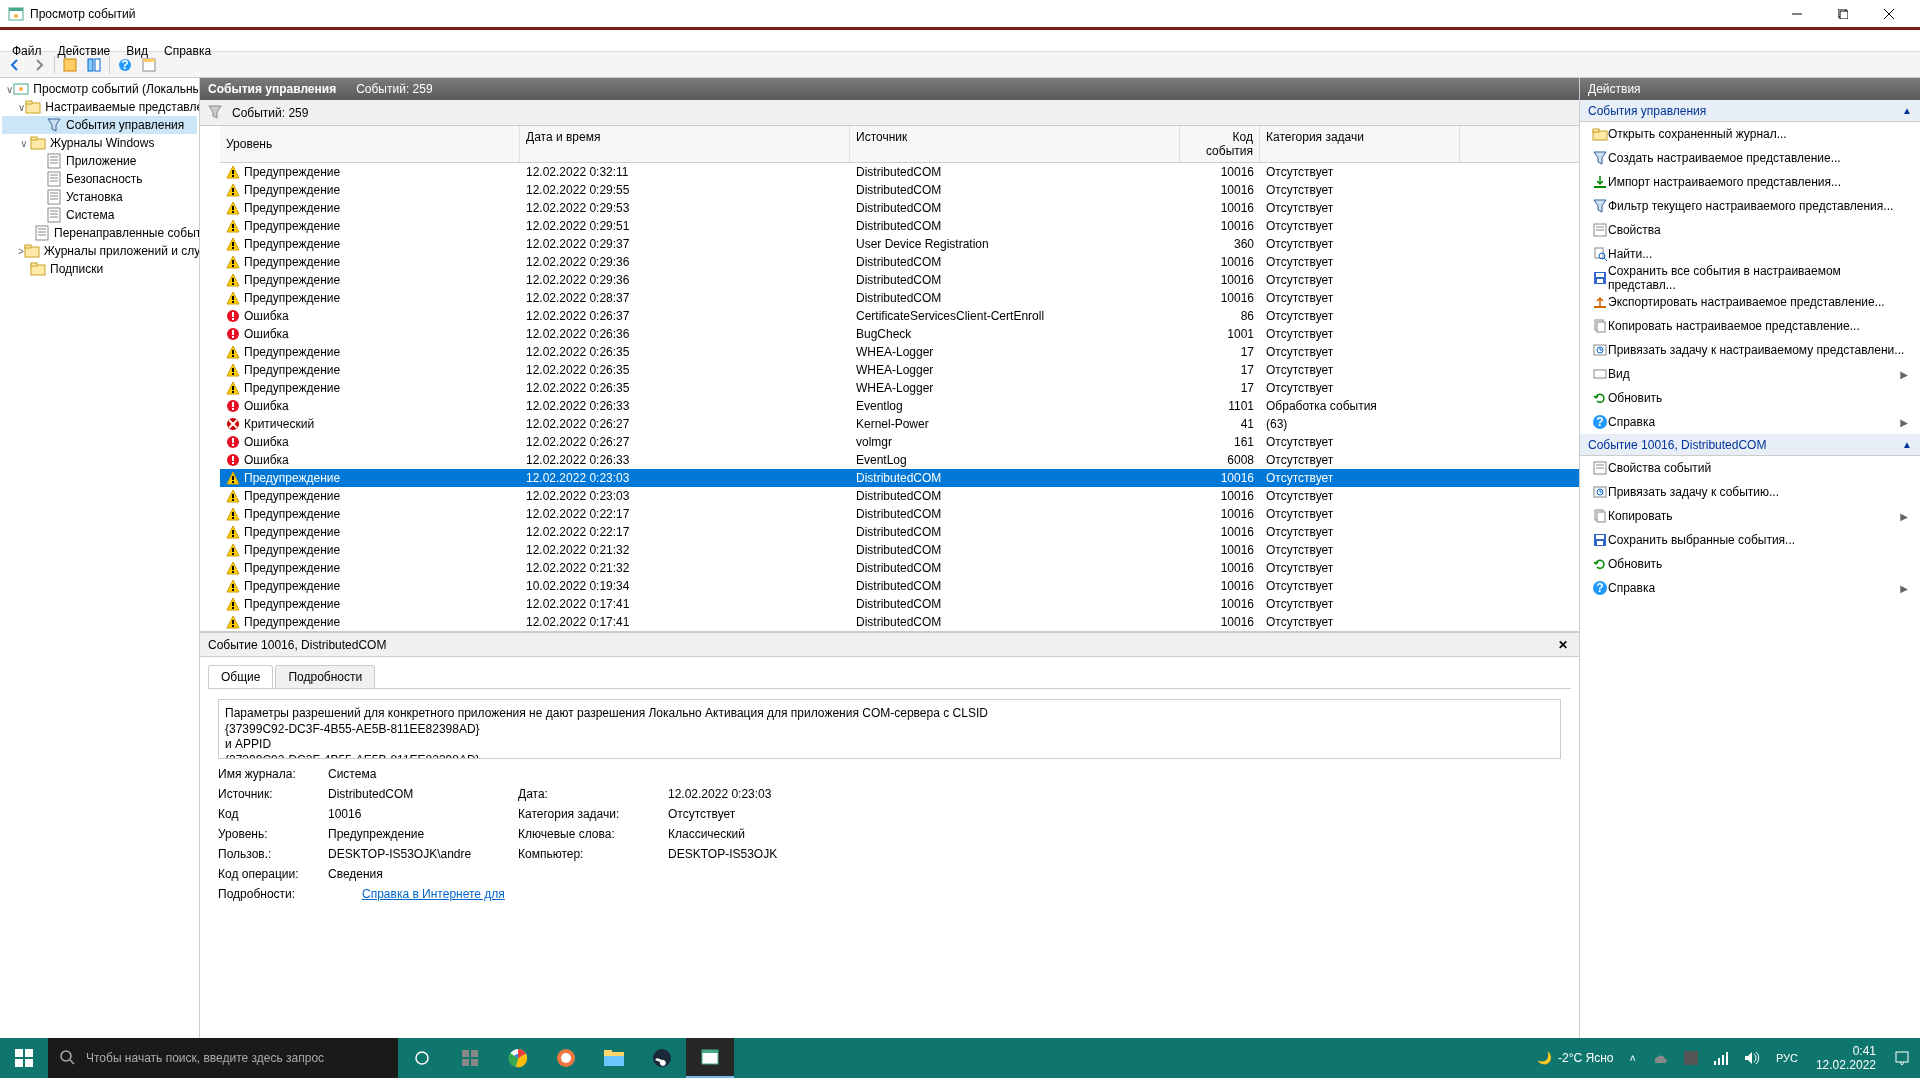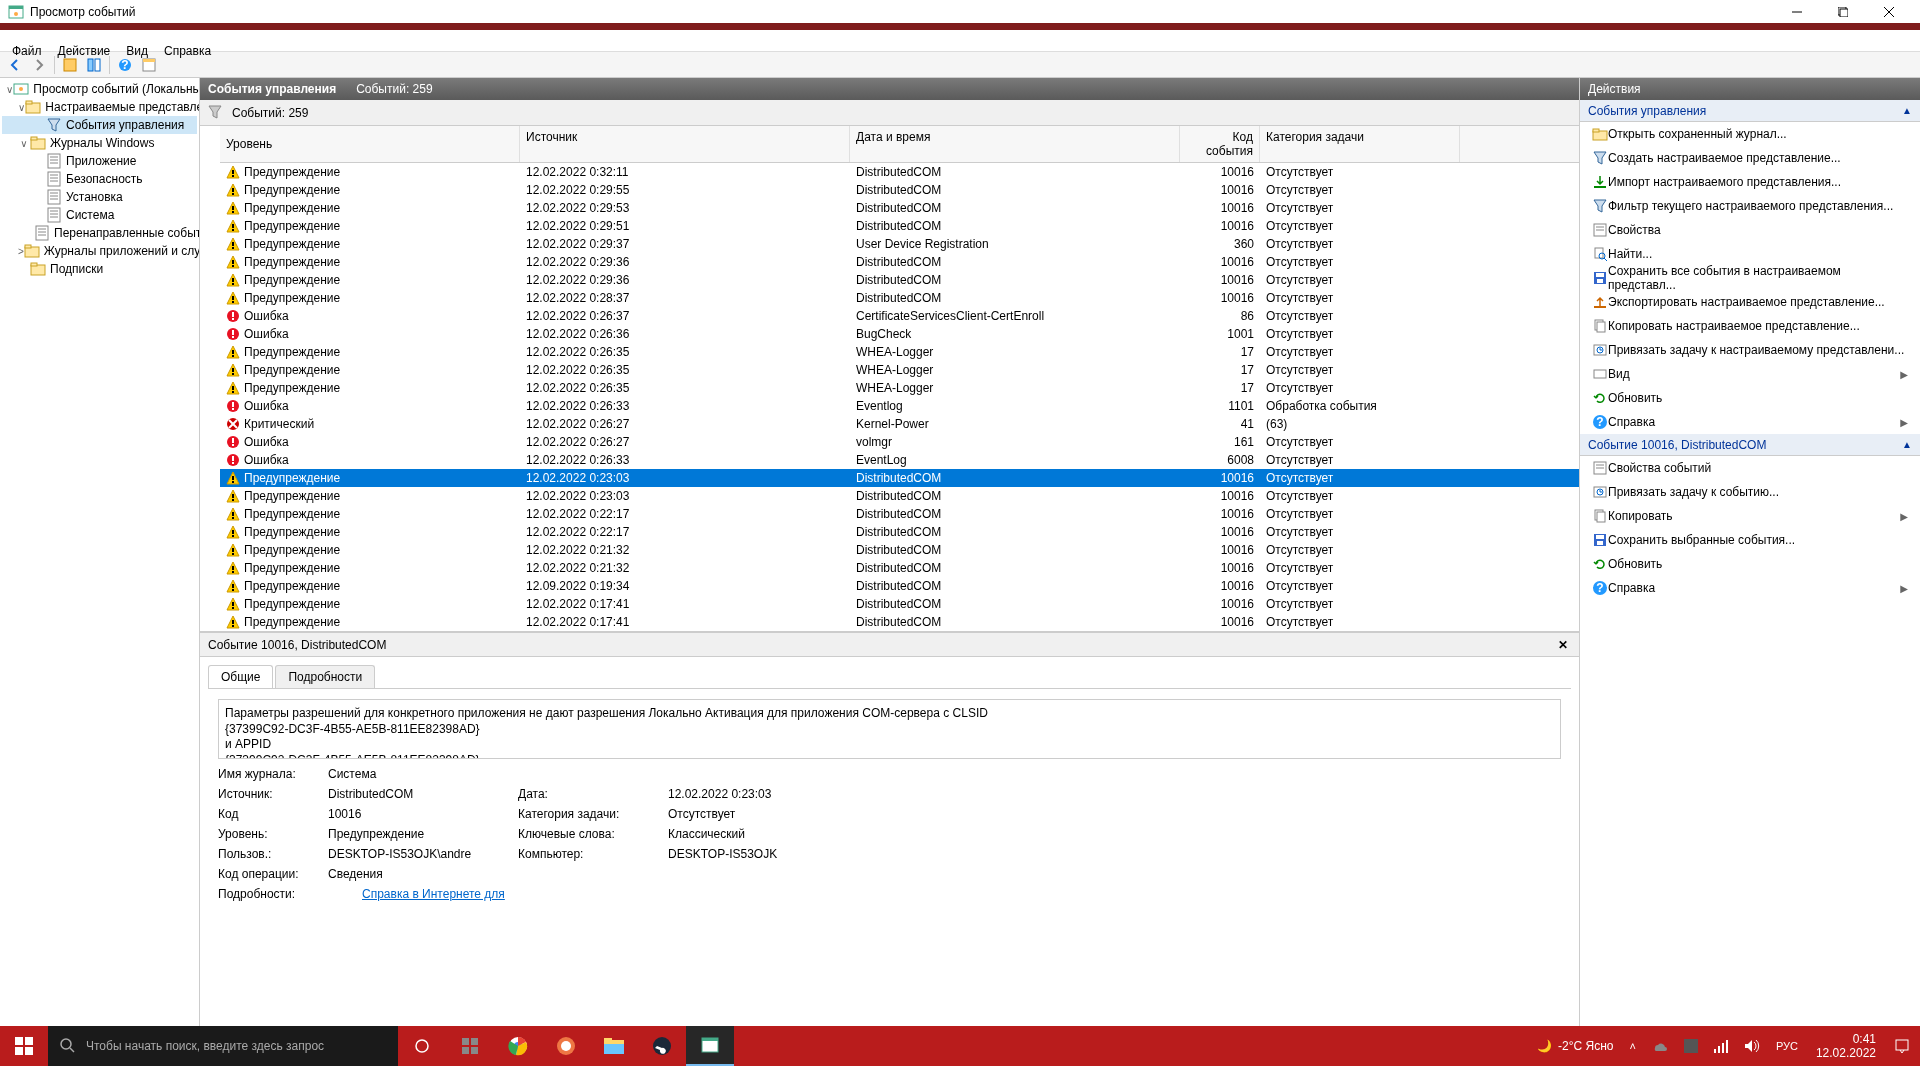--- a/index.html
+++ b/index.html
@@ -1,19 +1,19 @@
 <!DOCTYPE html>
 <html><head>
 <meta charset="utf-8">
 <style>
 * { box-sizing: border-box; margin: 0; padding: 0; font-family: 'Segoe UI', Tahoma, sans-serif; font-size: 12px; }
 html, body { width: 1920px; height: 1080px; overflow: hidden; background: #fff; }
 
 
-.titlebar { height: 30px; background: #fff; display: flex; align-items: center; padding: 0 8px; border-bottom: 7px solid #7f1d1d; }
+.titlebar { height: 30px; background: #fff; display: flex; align-items: center; padding: 0 8px; border-bottom: 3px solid #7f1d1d; }
 .titlebar .app-icon { width: 16px; height: 16px; margin-right: 6px; }
 .titlebar .title-text { flex: 1; color: #000; }
 .titlebar .win-ctrl { width: 46px; height: 30px; display: flex; align-items: center; justify-content: center; color: #000; }
 
 
 .menubar { height: 22px; background: #fff; display: flex; align-items: center; padding: 0 4px; border-bottom: 1px solid #ddd; }
 .menubar .menu-item { padding: 2px 8px; cursor: default; margin-top: 20px; }
 
 
 .toolbar { height: 26px; background: #f5f5f5; display: flex; align-items: center; padding: 2px 4px; border-bottom: 1px solid #ccc; gap: 2px; }
@@ -73,21 +73,21 @@
 
 .actions-panel { width: 340px; background: #fff; display: flex; flex-direction: column; }
 .actions-header { height: 22px; background: linear-gradient(#7a7a7a, #5a5a5a); color: #fff; display: flex; align-items: center; padding: 0 8px; }
 .actions-section-header { height: 22px; background: #e8eef6; color: #003399; display: flex; align-items: center; justify-content: space-between; padding: 0 8px; border-bottom: 1px solid #ccc; }
 .actions-section-header .chev { font-size: 10px; }
 .action-item { display: flex; align-items: center; height: 24px; padding: 0 12px; cursor: default; }
 .action-item .act-icon { width: 16px; height: 16px; flex-shrink: 0; }
 .action-item .act-arrow { margin-left: auto; font-size: 10px; color: #666; }
 
 
-.taskbar { position: absolute; bottom: 14px; left: 0; right: 0; height: 40px; background: #b91c1c; display: flex; color: #fff; }
+.taskbar { position: absolute; bottom: 2px; left: 0; right: 0; height: 40px; background: #0f766e; display: flex; color: #fff; }
 .taskbar .start-btn { width: 48px; height: 40px; display: flex; align-items: center; justify-content: center; }
 .taskbar .search-box { width: 350px; height: 40px; background: #1a1a1a; display: flex; align-items: center; padding: 0 12px; gap: 10px; color: #aaa; }
 .taskbar .tb-icon { width: 48px; height: 40px; display: flex; align-items: center; justify-content: center; }
 .taskbar .tb-icon.active { border-bottom: 2px solid #76b9ed; background: #272727; }
 .taskbar .tray { margin-left: auto; display: flex; align-items: center; height: 100%; gap: 4px; padding-right: 4px; }
 .taskbar .tray-item { padding: 0 6px; display: flex; align-items: center; gap: 6px; font-size: 11px; }
 .taskbar .clock { text-align: right; line-height: 1.2; font-size: 11px; padding: 0 8px; }
 
 
 .svg-icon { display: inline-flex; }
@@ -314,22 +314,22 @@
             <path d="M1 1 h12 l-4 6 v6 l-4 -2 v-4 z" fill="#ccc" stroke="#888"></path>
           </svg>
         </span>
       <span>Событий: 259</span>
     </div>
 
     <div class="event-list-container">
       <div class="event-list">
         <div class="event-list-header">
           <div class="col col-level">Уровень</div>
+          <div class="col col-date">Дата и время</div>
           <div class="col col-source">Источник</div>
-          <div class="col col-date">Дата и время</div>
           <div class="col col-id">Код события</div>
           <div class="col col-cat">Категория задачи</div>
         </div>
         <div id="event-rows">
             <div class="event-row">
               <div class="col col-level">
                 <span class="lvl-icon svg-icon">
                   <svg width="14" height="14">
                     <path d="M7 1 L13 13 H1 Z" fill="#ffcc00" stroke="#cc9900"></path>
                     <rect x="6" y="5" width="2" height="4" fill="#000"></rect>
@@ -699,21 +699,21 @@
               <div class="col col-level">
                 <span class="lvl-icon svg-icon">
                   <svg width="14" height="14">
                     <path d="M7 1 L13 13 H1 Z" fill="#ffcc00" stroke="#cc9900"></path>
                     <rect x="6" y="5" width="2" height="4" fill="#000"></rect>
                     <rect x="6" y="10" width="2" height="2" fill="#000"></rect>
                   </svg>
                 </span>
                 <span>Предупреждение</span>
               </div>
-              <div class="col col-date">12.09.2022 0:19:34</div>
+              <div class="col col-date">10.02.2022 0:19:34</div>
               <div class="col col-source">DistributedCOM</div>
               <div class="col col-id">10016</div>
               <div class="col col-cat">Отсутствует</div>
             </div>
             <div class="event-row">
               <div class="col col-level">
                 <span class="lvl-icon svg-icon">
                   <svg width="14" height="14">
                     <path d="M7 1 L13 13 H1 Z" fill="#ffcc00" stroke="#cc9900"></path>
                     <rect x="6" y="5" width="2" height="4" fill="#000"></rect>

